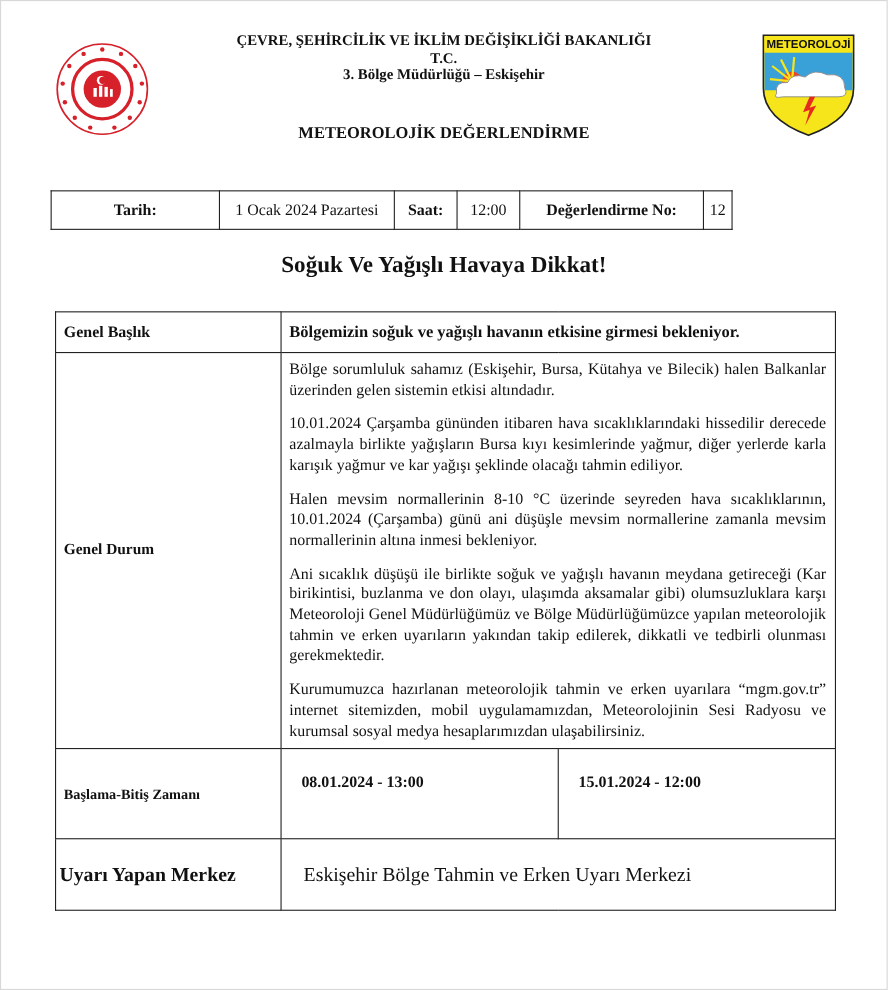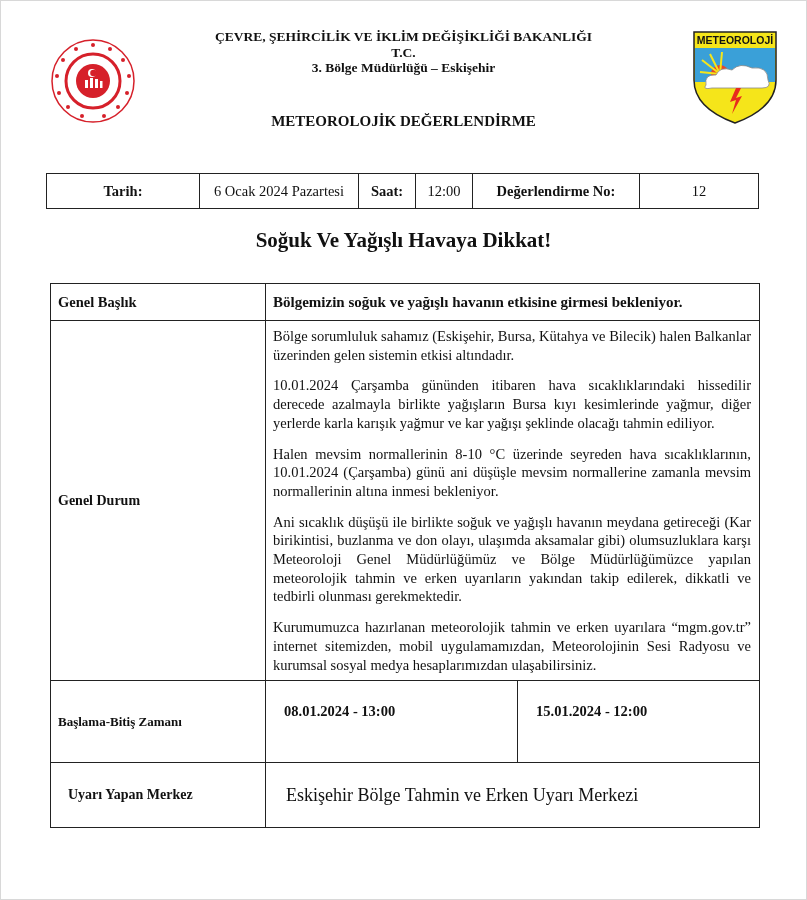--- a/index.html
+++ b/index.html
@@ -7,38 +7,38 @@
       width: 807px; height: 900px; background: #ffffff; position: relative; overflow: hidden;
       font-family: "Liberation Serif", "DejaVu Serif", serif; color: #111;
     }
     .page-frame { position: absolute; left: 0; top: 0; width: 805px; height: 898px; border: 1px solid #d8d8d8; }
     .logo-left { position: absolute; left: 50px; top: 38px; width: 86px; height: 86px; }
     .logo-right { position: absolute; left: 692px; top: 30px; width: 86px; height: 95px; }
     .header { position: absolute; left: 150px; right: 150px; top: 29px; text-align: center; font-weight: bold; font-size: 13.5px; line-height: 15.5px; }
     .header div { white-space: nowrap; }
     .doc-title { position: absolute; left: 0; right: 0; top: 113px; text-align: center; font-weight: bold; font-size: 15px; }
     table { border-collapse: collapse; }
-    .meta-table { position: absolute; left: 46px; top: 173px; width: 713px; height: 36px; }
+    .meta-table { position: absolute; left: 46px; top: 173px; width: 620px; height: 36px; }
     .meta-table td { border: 1.5px solid #222; text-align: center; font-size: 14.5px; padding: 0 4px; }
     .meta-table td.lbl { font-weight: bold; }
     .alert-title { position: absolute; left: 0; right: 0; top: 228px; text-align: center; font-weight: bold; font-size: 21px; }
     .main-table { position: absolute; left: 50px; top: 283px; width: 710px; }
     .main-table td { border: 1.5px solid #222; font-size: 14.5px; vertical-align: middle; }
     .main-table td.left { width: 196px; padding-left: 7px; font-weight: bold; }
     .main-table .r1 td { height: 34px; margin-left: 48px; }
     .main-table .r1 td.right { font-weight: bold; padding-left: 7px; font-size: 15px; }
     .main-table .r2 td.left { padding-left: 7px; font-size: 14px; font-family: Liberation Serif, serif; }
     .main-table .r2 td.right { padding: 6px 8px 6px 7px; }
     .para { text-align: justify; line-height: 18.7px; margin: 0 0 12px 0; font-size: 14.5px; }
     .para:last-child { margin-bottom: 0; }
     .main-table .r3 td { height: 58px; }
     .main-table .r3 td.left { padding-left: 7px; font-size: 13px; }
     .main-table .r3 td.dt { font-weight: bold; padding-left: 18px; font-size: 14.5px; vertical-align: top; padding-top: 22px; }
     .main-table .r4 td { height: 62px; }
-    .main-table .r4 td.left { padding-left: 17px; font-size: 14px; }
+    .main-table .r4 td.left { padding-left: 3px; font-size: 18px; }
     .main-table .r4 td.center-name { font-weight: normal; font-size: 18px; padding-left: 20px; }
   </style>
 </head>
 <body>
 
 <div class="page-frame"></div>
 
 <div class="logo-left">
   <svg width="86" height="86" viewBox="0 0 86 86">
     <circle cx="43" cy="43" r="41" fill="#fff" stroke="#d6202a" stroke-width="1.5"></circle>
@@ -91,21 +91,21 @@
     <path d="M44 58 L38 72 L44 70 L40 84 L50 66 L44 68 L49 58 Z" fill="#e82a1e"></path>
   </svg>
 </div>
 
 <div class="doc-title">METEOROLOJİK DEĞERLENDİRME</div>
 
 <table class="meta-table">
   <tbody>
       <tr>
     <td class="lbl" style="width:144px">Tarih:</td>
-    <td style="width:150px">6 Ocak 2024 Pazartesi</td>
+    <td style="width:150px">1 Ocak 2024 Pazartesi</td>
     <td class="lbl" style="width:48px">Saat:</td>
     <td style="width:48px">12:00</td>
     <td class="lbl" style="width:158px">Değerlendirme No:</td>
     <td>12</td>
   </tr>
 </tbody>
   </table>
 
 <div class="alert-title">Soğuk Ve Yağışlı Havaya Dikkat!</div>
 

